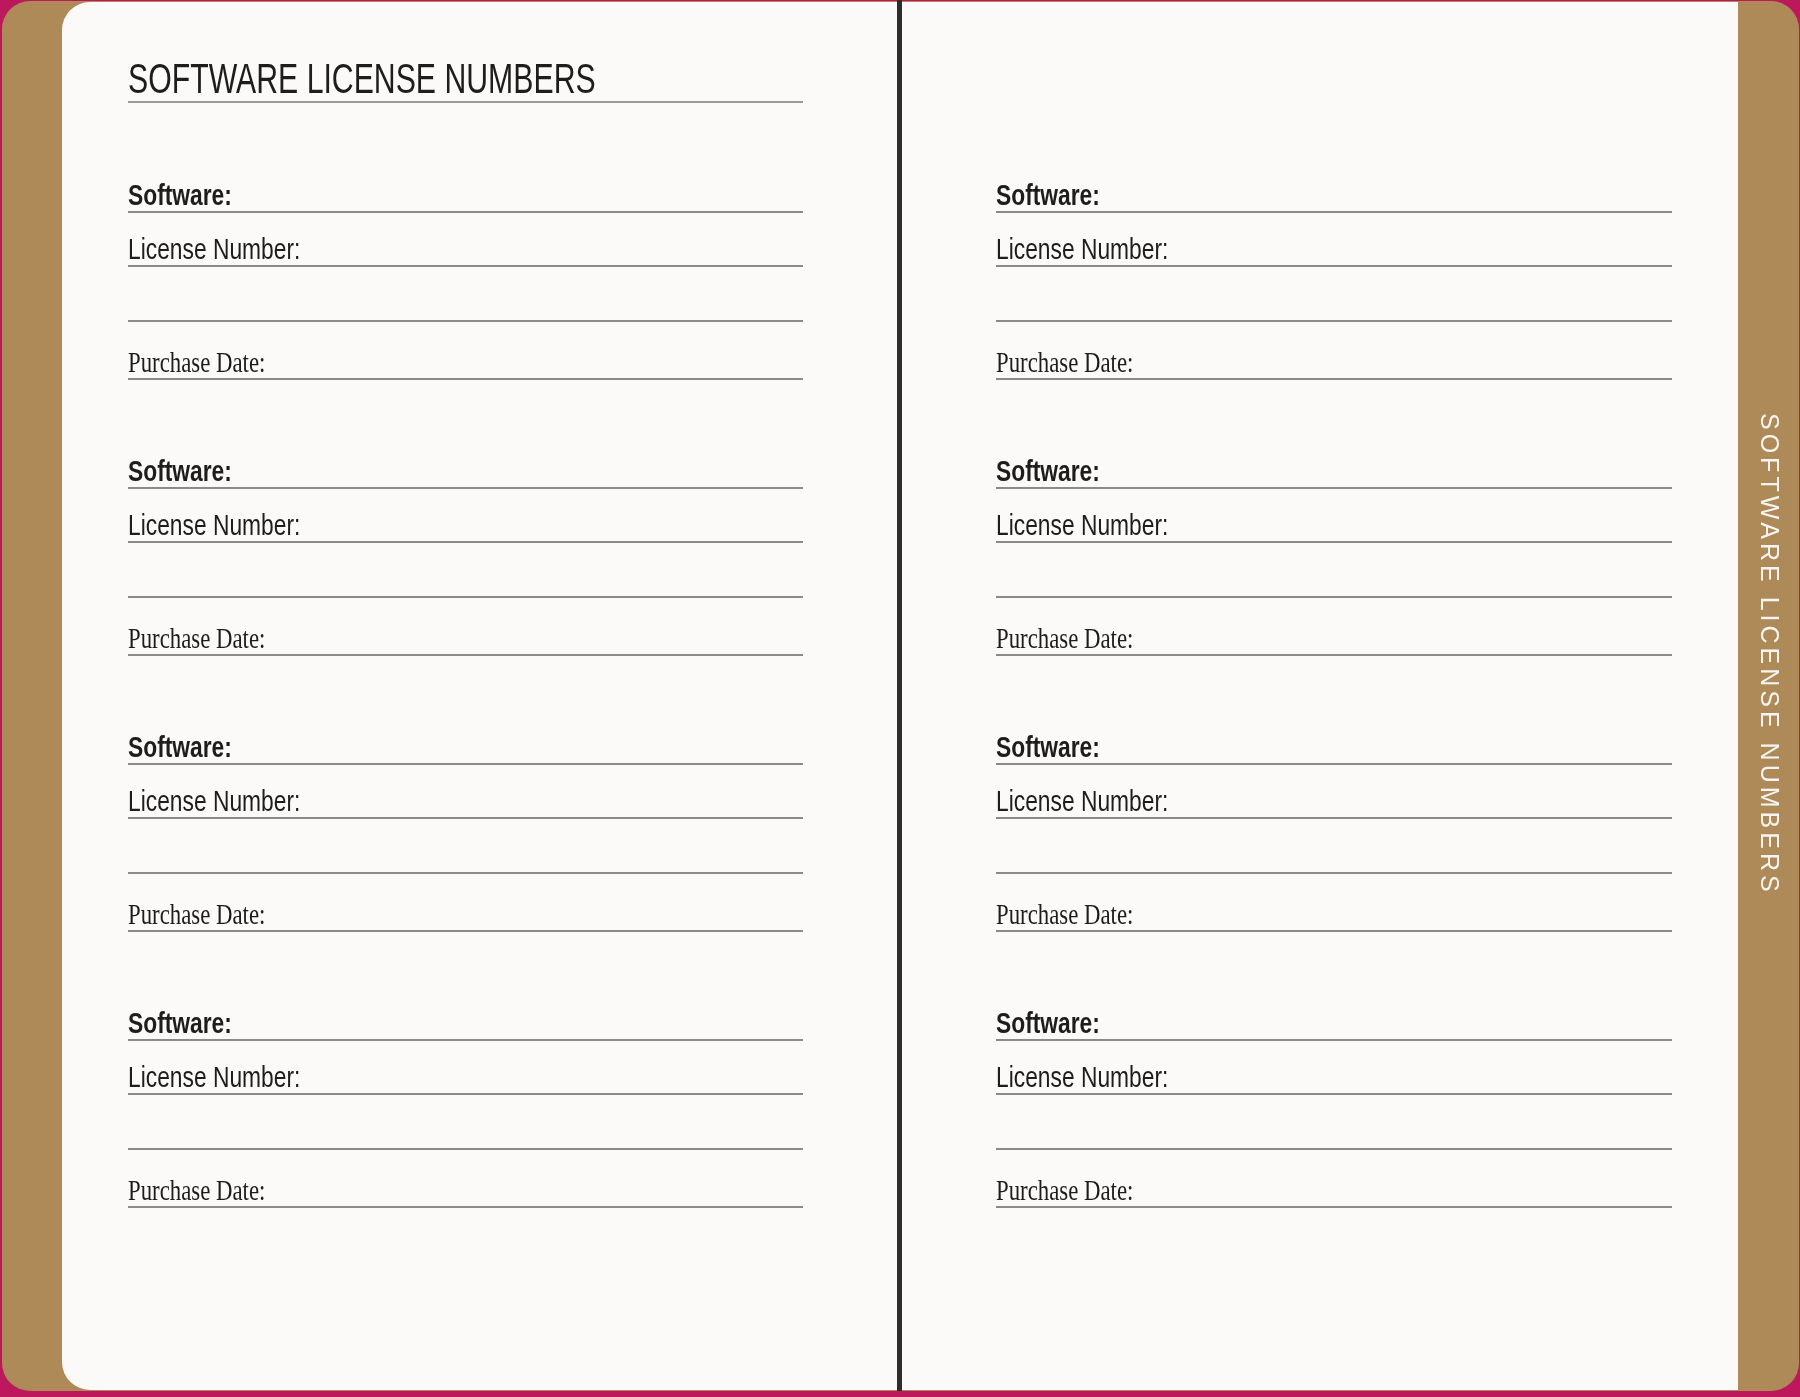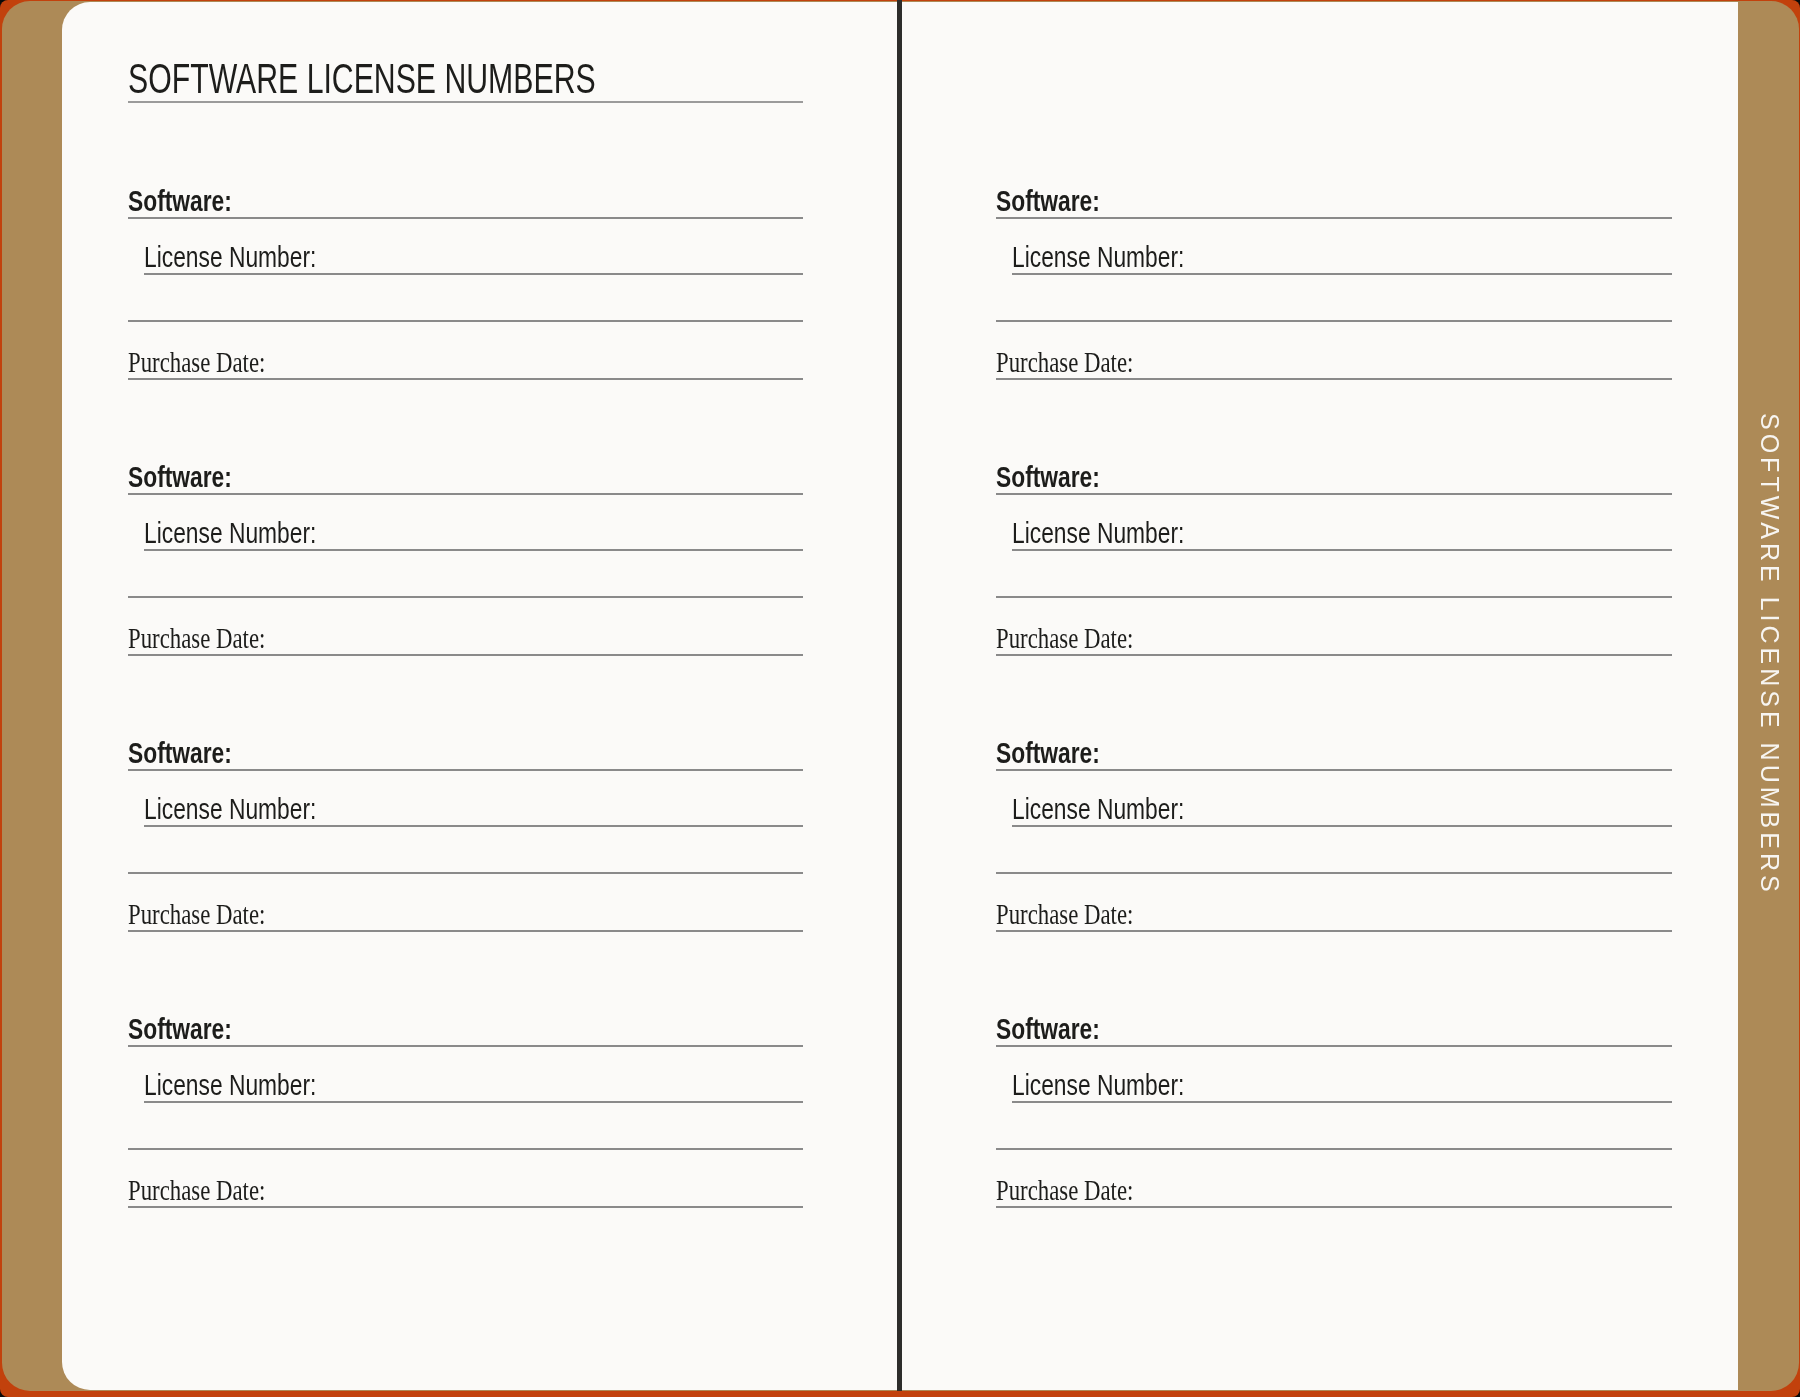--- a/index.html
+++ b/index.html
@@ -1,22 +1,21 @@
 <!DOCTYPE html>
 <html><head>
 <meta charset="utf-8">
 <style>
   html, body { margin: 0; padding: 0; background: #0a0a0a; }
   .screen {
     position: relative;
     width: 1800px; height: 1397px;
     overflow: hidden;
-    background: #c2410c;
+    background: #be185d;
     font-family: "Liberation Sans", "DejaVu Sans", sans-serif;
-    border-radius: 8px;
   }
 
   
   .cover {
     position: absolute;
     left: 2px; top: 1px; right: 1px; bottom: 6px;
     background: #ad8a57;
     border-radius: 28px;
   }
 
@@ -62,22 +61,22 @@
   .page-right .block { left: 94px; width: 676px; }
   .block.b1 { top: 156px; }
   .block.b2 { top: 432px; }
   .block.b3 { top: 708px; }
   .block.b4 { top: 984px; }
 
   .fr {
     position: absolute; left: 0; right: 0;
     border-bottom: 2px solid #8a8a8a;
   }
-  .fr1 { top: 6px;     height: 53px; }
-  .fr2 { top: 62px;  height: 53px; margin-left: 16px; }
+  .fr1 { top: 0;     height: 53px; }
+  .fr2 { top: 54px;  height: 53px; }
   .fr3 { top: 110px; height: 52px; }
   .fr4 { top: 164px; height: 56px; font-family: Liberation Serif, serif; }
 
   .lbl {
     position: absolute; left: 0; bottom: 1px;
     font-size: 30px; line-height: 1;
     color: #1d1d1b;
     transform: scaleX(0.76);
     transform-origin: 0 100%;
     white-space: nowrap;

